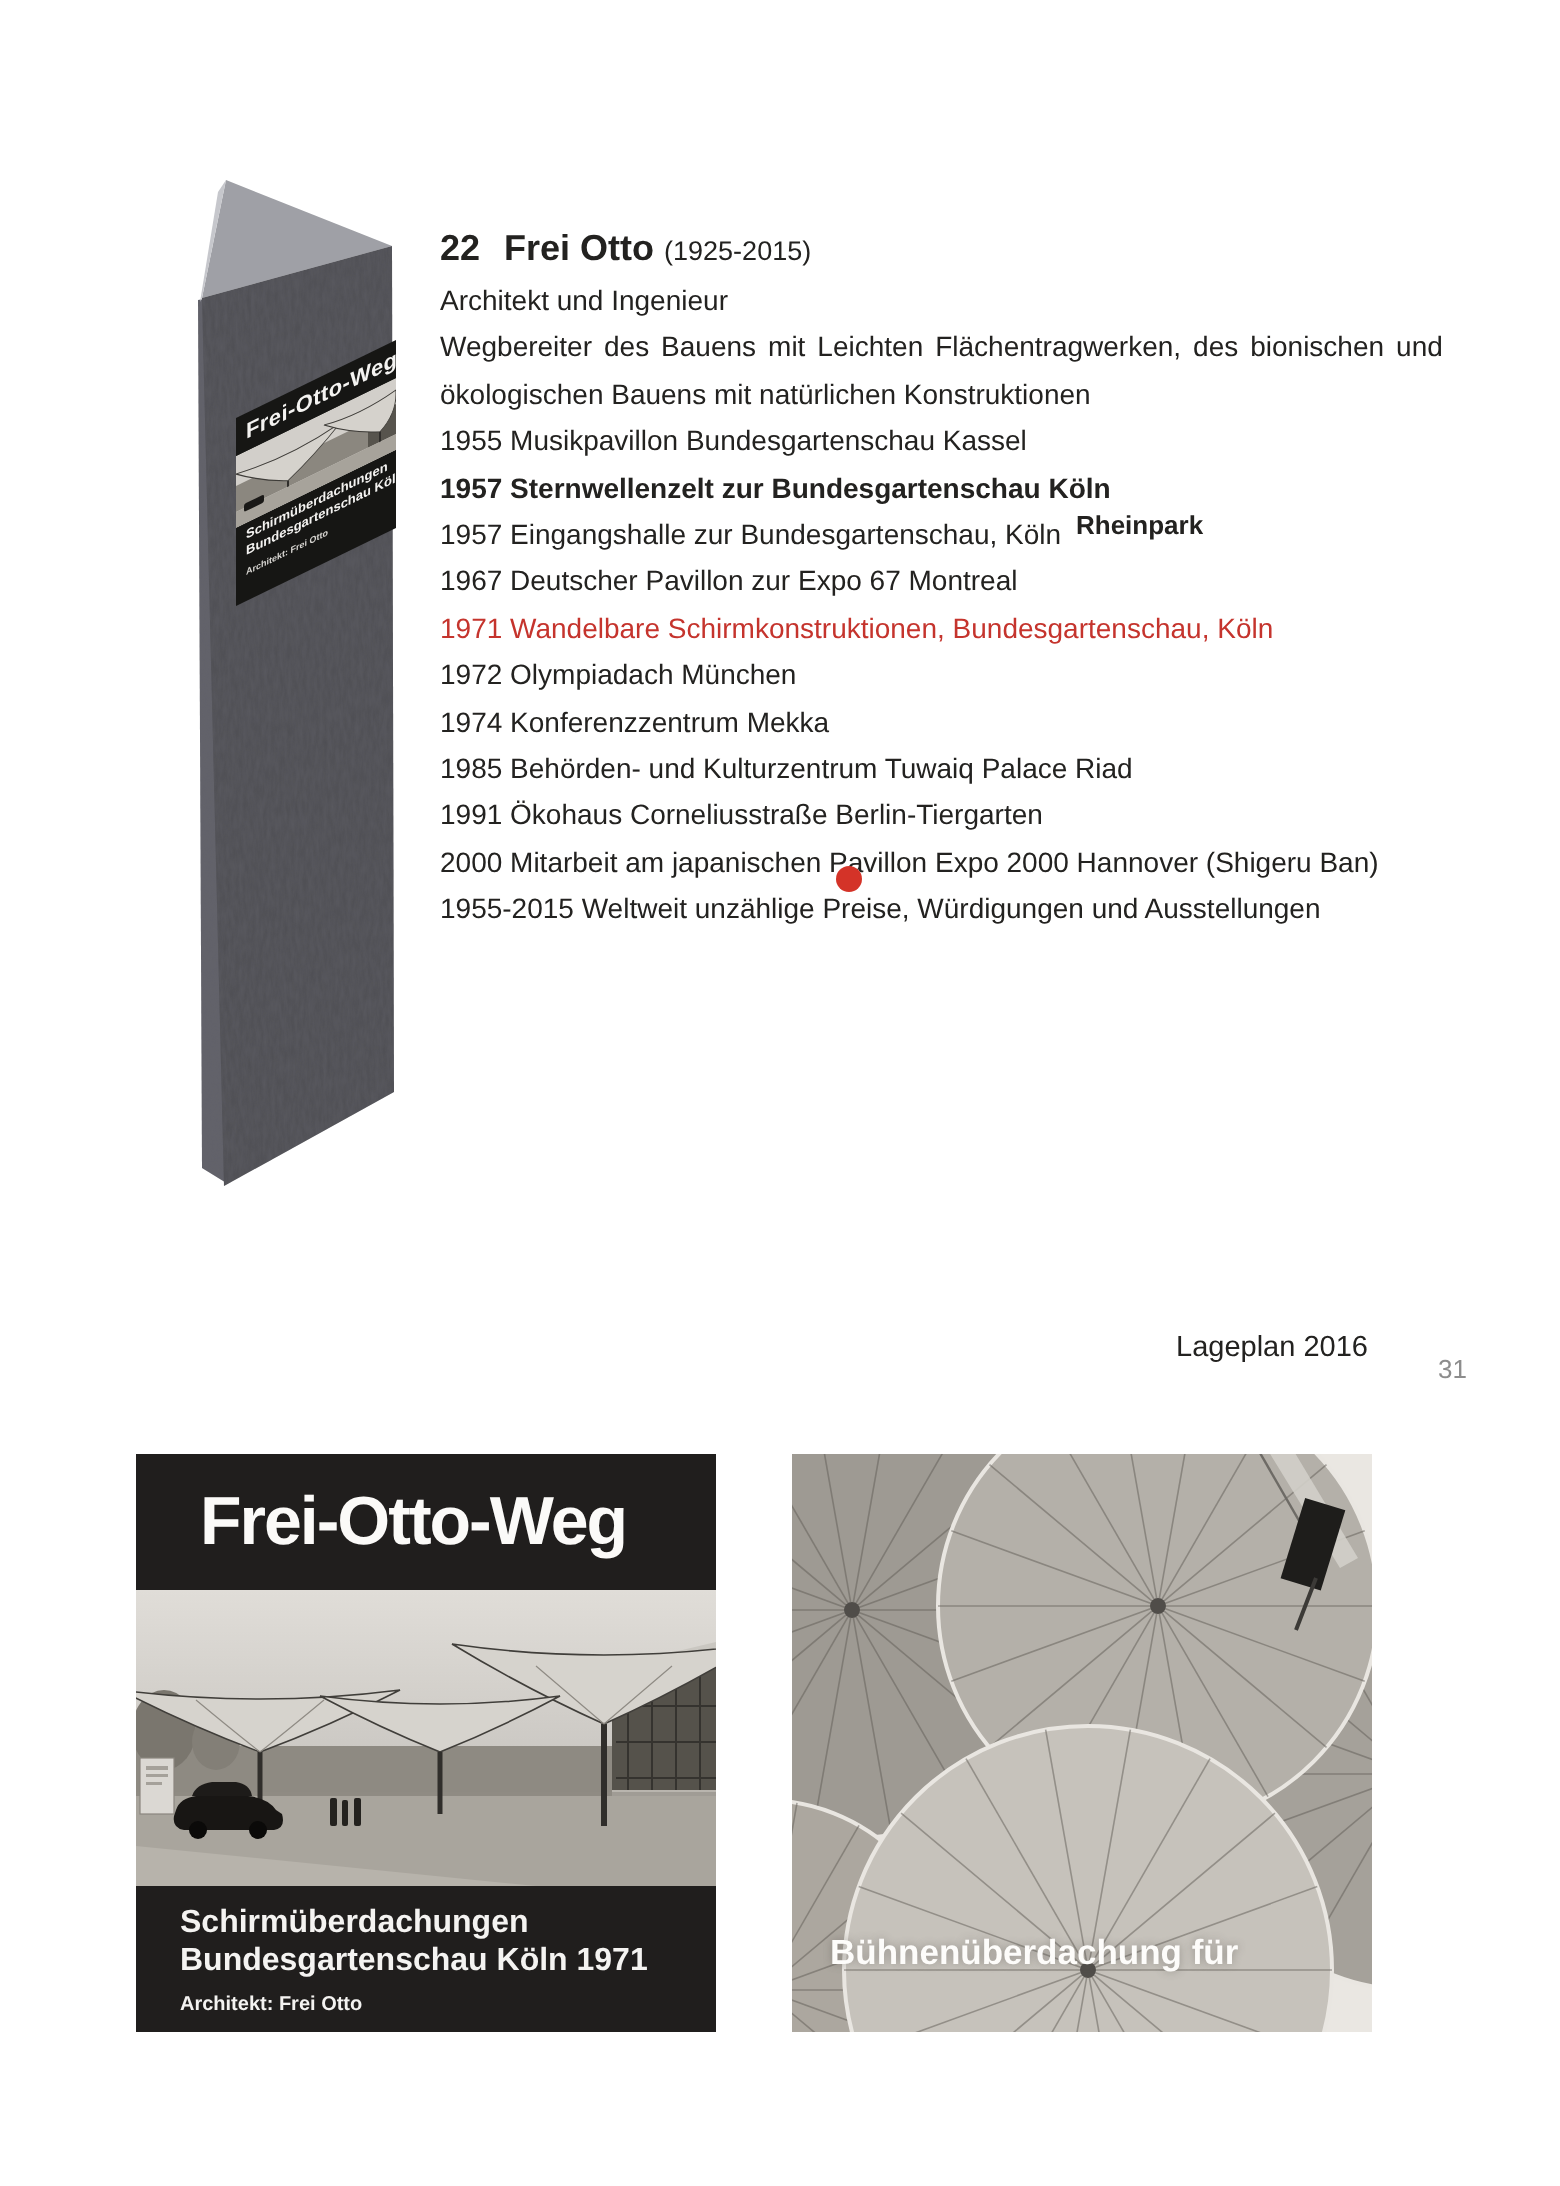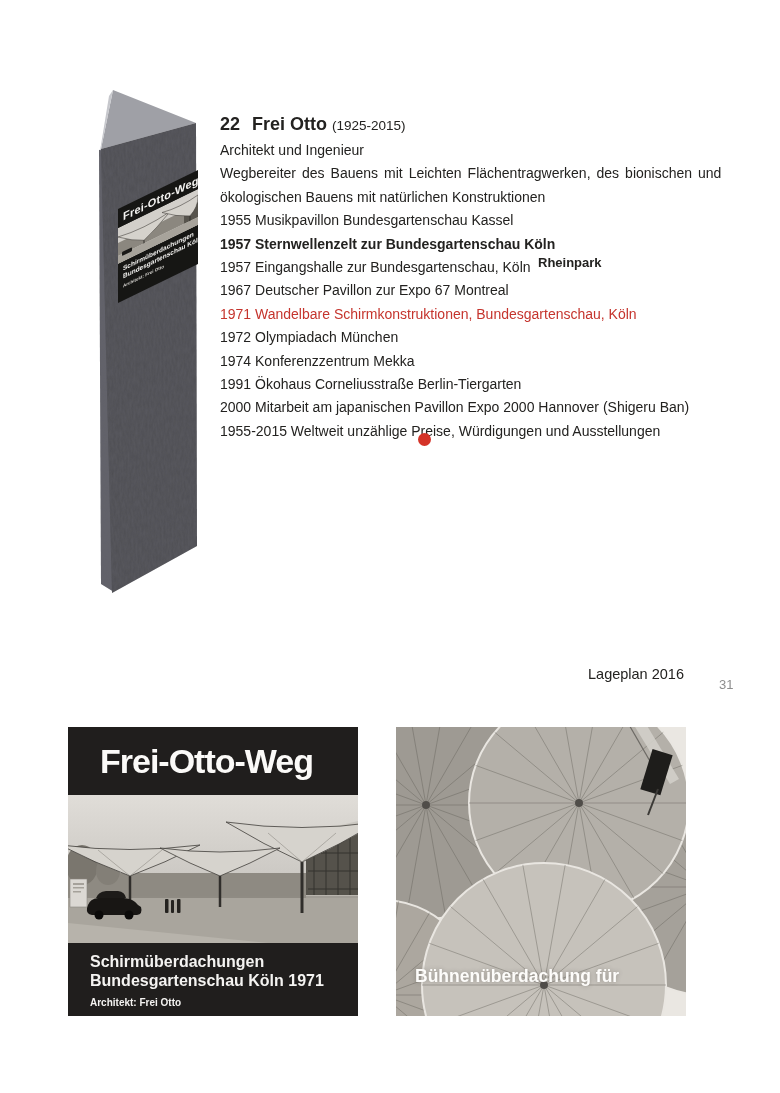--- a/index.html
+++ b/index.html
@@ -105,20 +105,21 @@
       <div class="line">Architekt und Ingenieur</div>
       <div class="line justified">Wegbereiter des Bauens mit Leichten Flächentragwerken, des bionischen und</div>
       <div class="line">ökologischen Bauens mit natürlichen Konstruktionen</div>
       <div class="line">1955 Musikpavillon Bundesgartenschau Kassel</div>
       <div class="line bold">1957 Sternwellenzelt zur Bundesgartenschau Köln</div>
       <div class="line">1957 Eingangshalle zur Bundesgartenschau, Köln</div>
       <div class="line">1967 Deutscher Pavillon zur Expo 67 Montreal</div>
       <div class="line bold-red">1971 Wandelbare Schirmkonstruktionen, Bundesgartenschau, Köln</div>
       <div class="line">1972 Olympiadach München</div>
       <div class="line">1974 Konferenzzentrum Mekka</div>
+      <div class="line">1985 Behörden- und Kulturzentrum Tuwaiq Palace Riad</div>
       <div class="line">1991 Ökohaus Corneliusstraße Berlin-Tiergarten</div>
       <div class="line">2000 Mitarbeit am japanischen Pavillon Expo 2000 Hannover (Shigeru Ban)</div>
       <div class="line">1955-2015 Weltweit unzählige Preise, Würdigungen und Ausstellungen</div>
     </div>
 
   <div class="rheinpark">Rheinpark</div>
   <div class="red-dot"></div>
   <div class="lageplan">Lageplan 2016</div>
   <div class="page-num">31</div>
 

